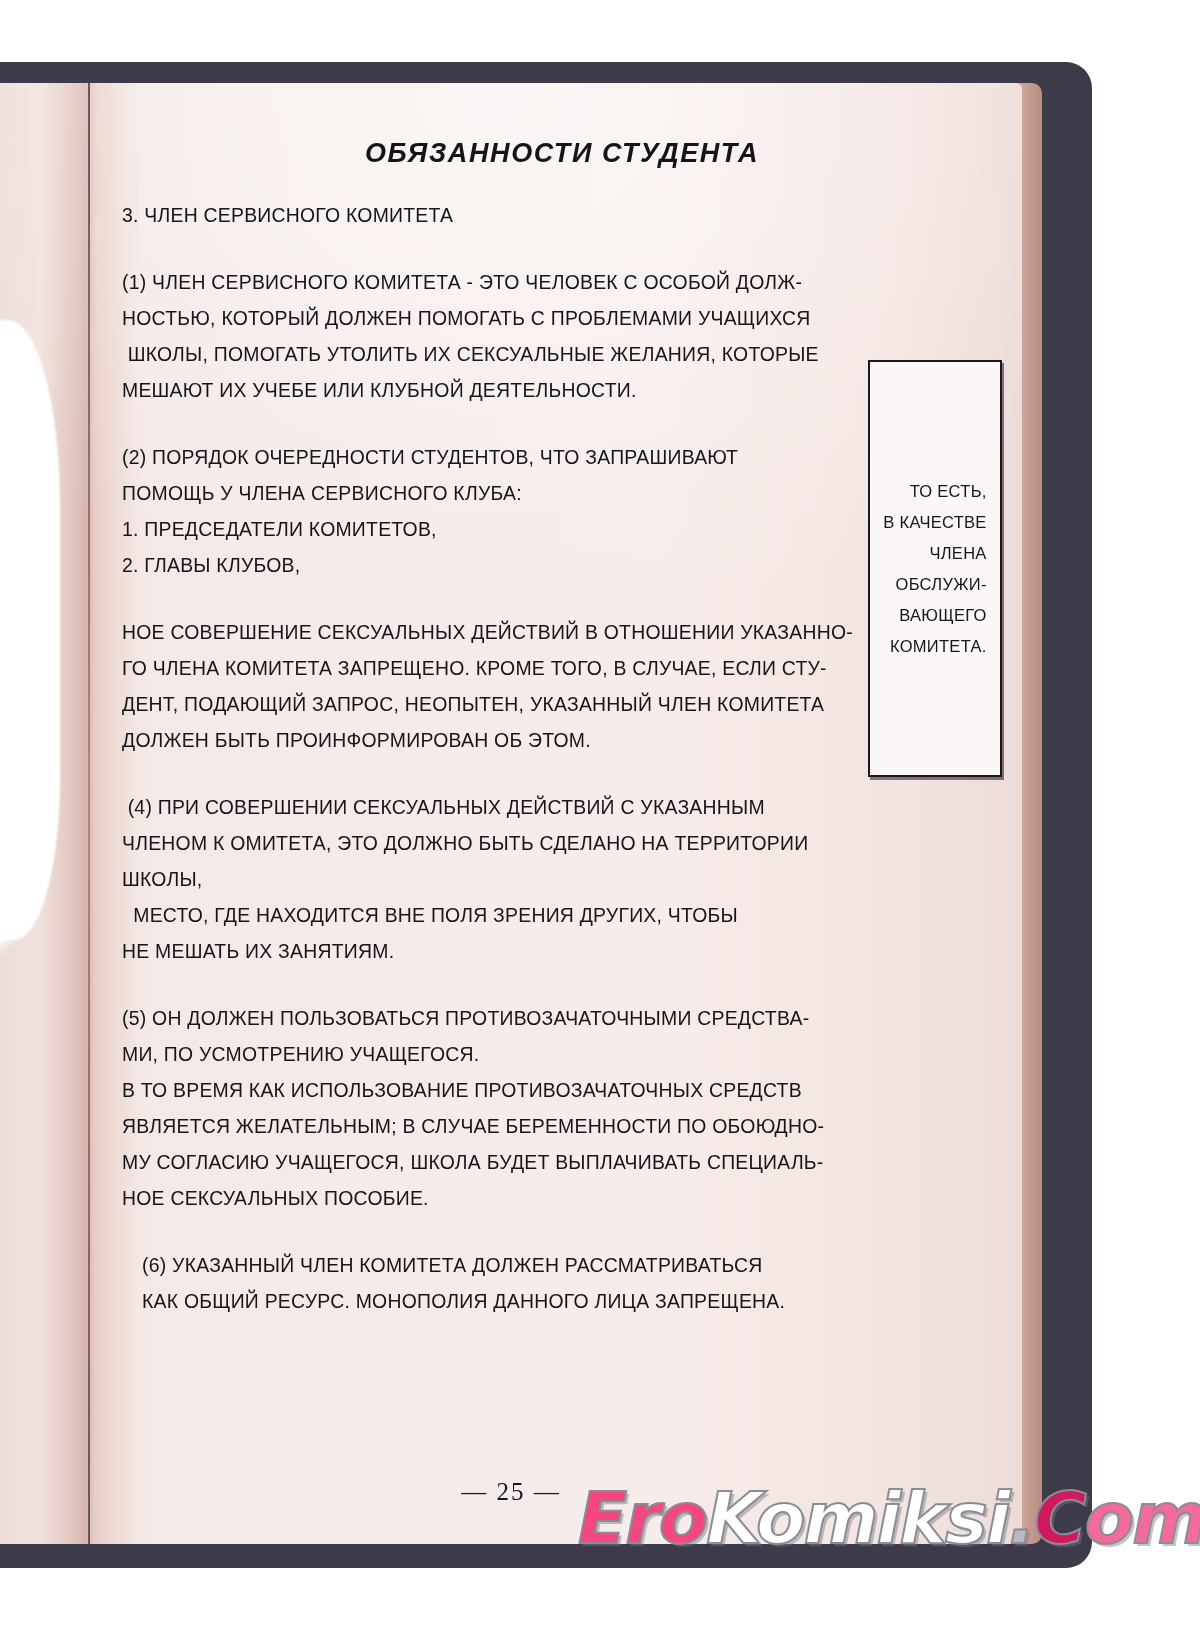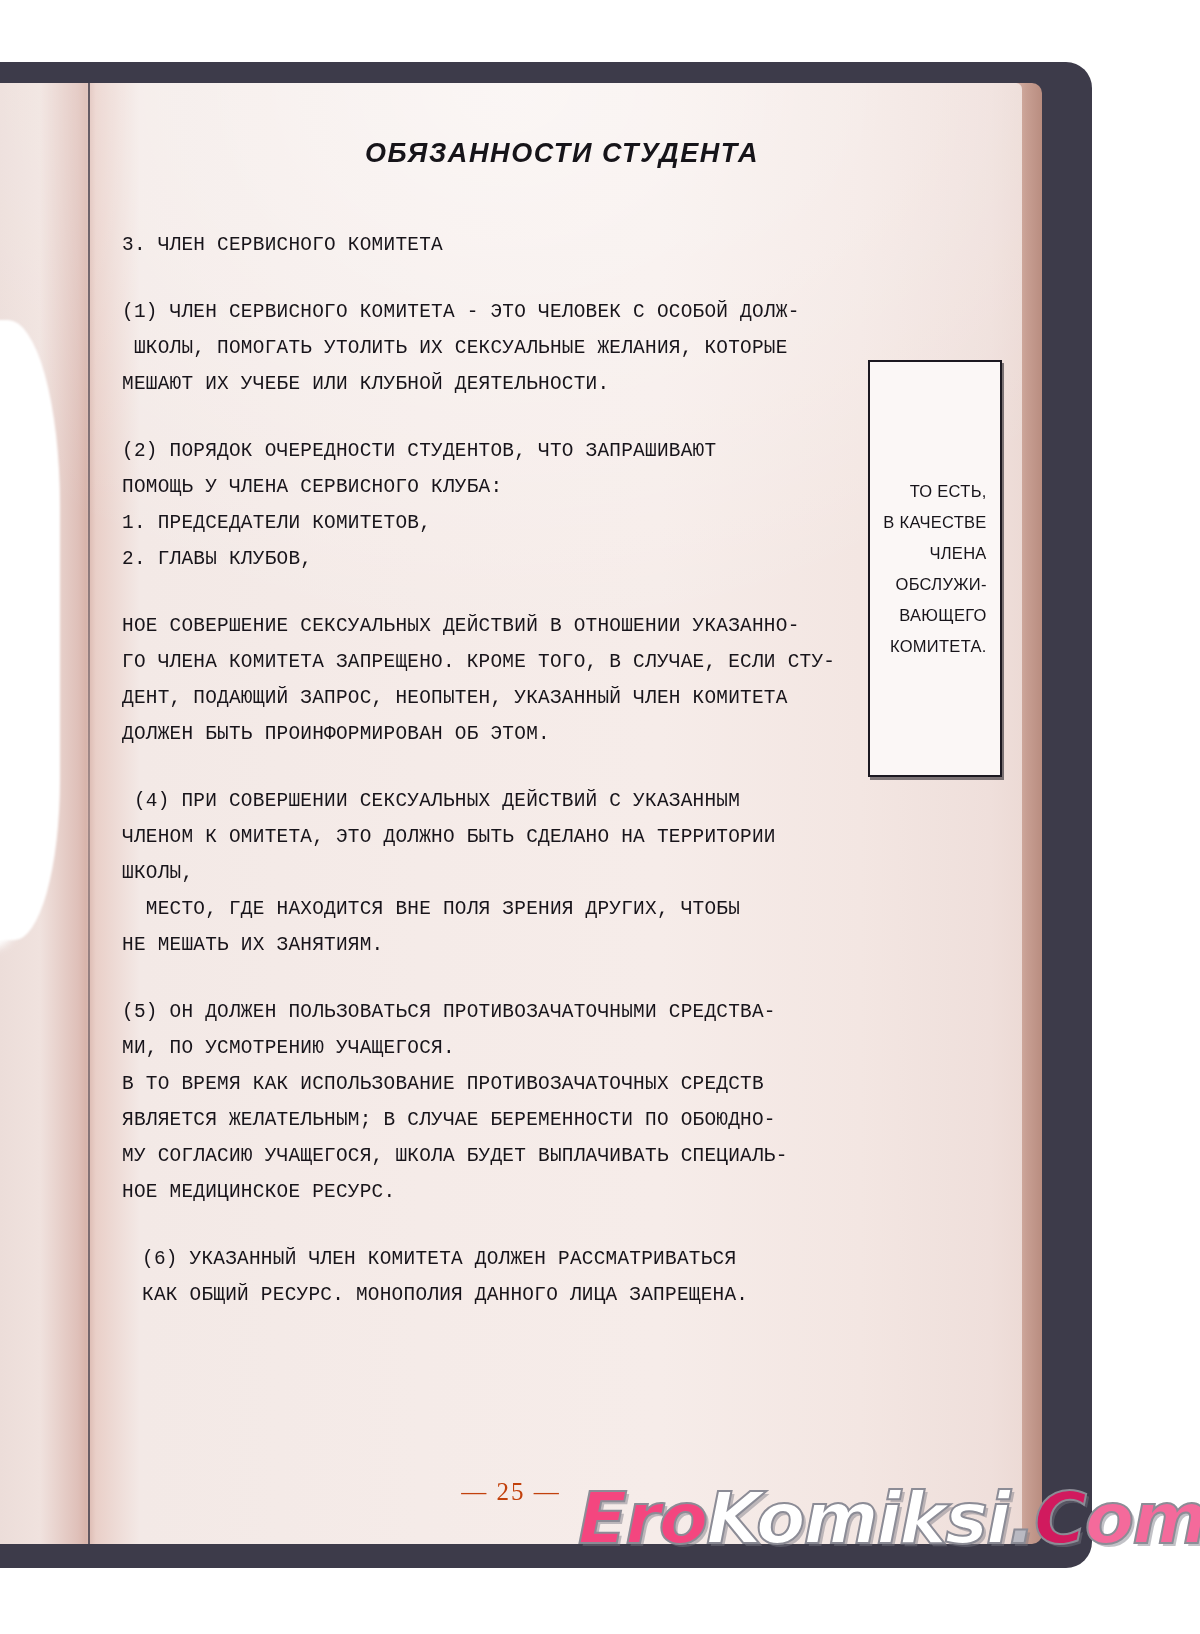--- a/index.html
+++ b/index.html
@@ -130,26 +130,25 @@
     font-size: 27px;
     font-weight: bold;
     font-style: italic;
     letter-spacing: 1.6px;
     color: #161419;
   }
 
   #body-text {
     position: absolute;
     left: 122px;
-    top: 144px;
+    top: 114px;
     width: 790px;
     font-size: 19.4px;
     letter-spacing: 0.25px;
     color: #17141a;
-    font-family: Liberation Mono, monospace;
   }
 
   .para {
     margin: 0 0 31px 0;
   }
   .para:last-child { margin-bottom: 0; margin-left: 20px; }
 
   .ln {
     display: block;
     line-height: 36px;
@@ -181,21 +180,21 @@
 
   
   #page-number {
     position: absolute;
     left: 0;
     top: 1395px;
     width: 1022px;
     text-align: center;
     font-family: "Liberation Serif", serif;
     font-size: 25px;
-    color: #c2410c;
+    color: #0f172a;
     letter-spacing: 2px;
   }
 
   
   #watermark {
     position: absolute;
     left: 578px;
     top: 1482px;
     font-family: "DejaVu Sans", sans-serif;
     font-size: 72px;
@@ -230,20 +229,21 @@
     <div id="title">ОБЯЗАННОСТИ СТУДЕНТА</div>
 
     <div id="body-text">
 
       <div class="para">
         <span class="ln">3. ЧЛЕН СЕРВИСНОГО КОМИТЕТА</span>
       </div>
 
       <div class="para">
         <span class="ln">(1) ЧЛЕН СЕРВИСНОГО КОМИТЕТА - ЭТО ЧЕЛОВЕК С ОСОБОЙ ДОЛЖ-</span>
+        <span class="ln">НОСТЬЮ, КОТОРЫЙ ДОЛЖЕН ПОМОГАТЬ С ПРОБЛЕМАМИ УЧАЩИХСЯ</span>
         <span class="ln"> ШКОЛЫ, ПОМОГАТЬ УТОЛИТЬ ИХ СЕКСУАЛЬНЫЕ ЖЕЛАНИЯ, КОТОРЫЕ</span>
         <span class="ln">МЕШАЮТ ИХ УЧЕБЕ ИЛИ КЛУБНОЙ ДЕЯТЕЛЬНОСТИ.</span>
       </div>
 
       <div class="para">
         <span class="ln">(2) ПОРЯДОК ОЧЕРЕДНОСТИ СТУДЕНТОВ, ЧТО ЗАПРАШИВАЮТ</span>
         <span class="ln">ПОМОЩЬ У ЧЛЕНА СЕРВИСНОГО КЛУБА:</span>
         <span class="ln">1. ПРЕДСЕДАТЕЛИ КОМИТЕТОВ,</span>
         <span class="ln">2. ГЛАВЫ КЛУБОВ,</span>
       </div>
@@ -262,21 +262,21 @@
         <span class="ln">  МЕСТО, ГДЕ НАХОДИТСЯ ВНЕ ПОЛЯ ЗРЕНИЯ ДРУГИХ, ЧТОБЫ</span>
         <span class="ln">НЕ МЕШАТЬ ИХ ЗАНЯТИЯМ.</span>
       </div>
 
       <div class="para">
         <span class="ln">(5) ОН ДОЛЖЕН ПОЛЬЗОВАТЬСЯ ПРОТИВОЗАЧАТОЧНЫМИ СРЕДСТВА-</span>
         <span class="ln">МИ, ПО УСМОТРЕНИЮ УЧАЩЕГОСЯ.</span>
         <span class="ln">В ТО ВРЕМЯ КАК ИСПОЛЬЗОВАНИЕ ПРОТИВОЗАЧАТОЧНЫХ СРЕДСТВ</span>
         <span class="ln">ЯВЛЯЕТСЯ ЖЕЛАТЕЛЬНЫМ; В СЛУЧАЕ БЕРЕМЕННОСТИ ПО ОБОЮДНО-</span>
         <span class="ln">МУ СОГЛАСИЮ УЧАЩЕГОСЯ, ШКОЛА БУДЕТ ВЫПЛАЧИВАТЬ СПЕЦИАЛЬ-</span>
-        <span class="ln">НОЕ МЕДИЦИНСКОЕ РЕСУРС.</span>
+        <span class="ln">НОЕ СЕКСУАЛЬНЫХ ПОСОБИЕ.</span>
       </div>
 
       <div class="para">
         <span class="ln">(6) УКАЗАННЫЙ ЧЛЕН КОМИТЕТА ДОЛЖЕН РАССМАТРИВАТЬСЯ</span>
         <span class="ln">КАК ОБЩИЙ РЕСУРС. МОНОПОЛИЯ ДАННОГО ЛИЦА ЗАПРЕЩЕНА.</span>
       </div>
 
     </div>
 
     <div id="side-note">

